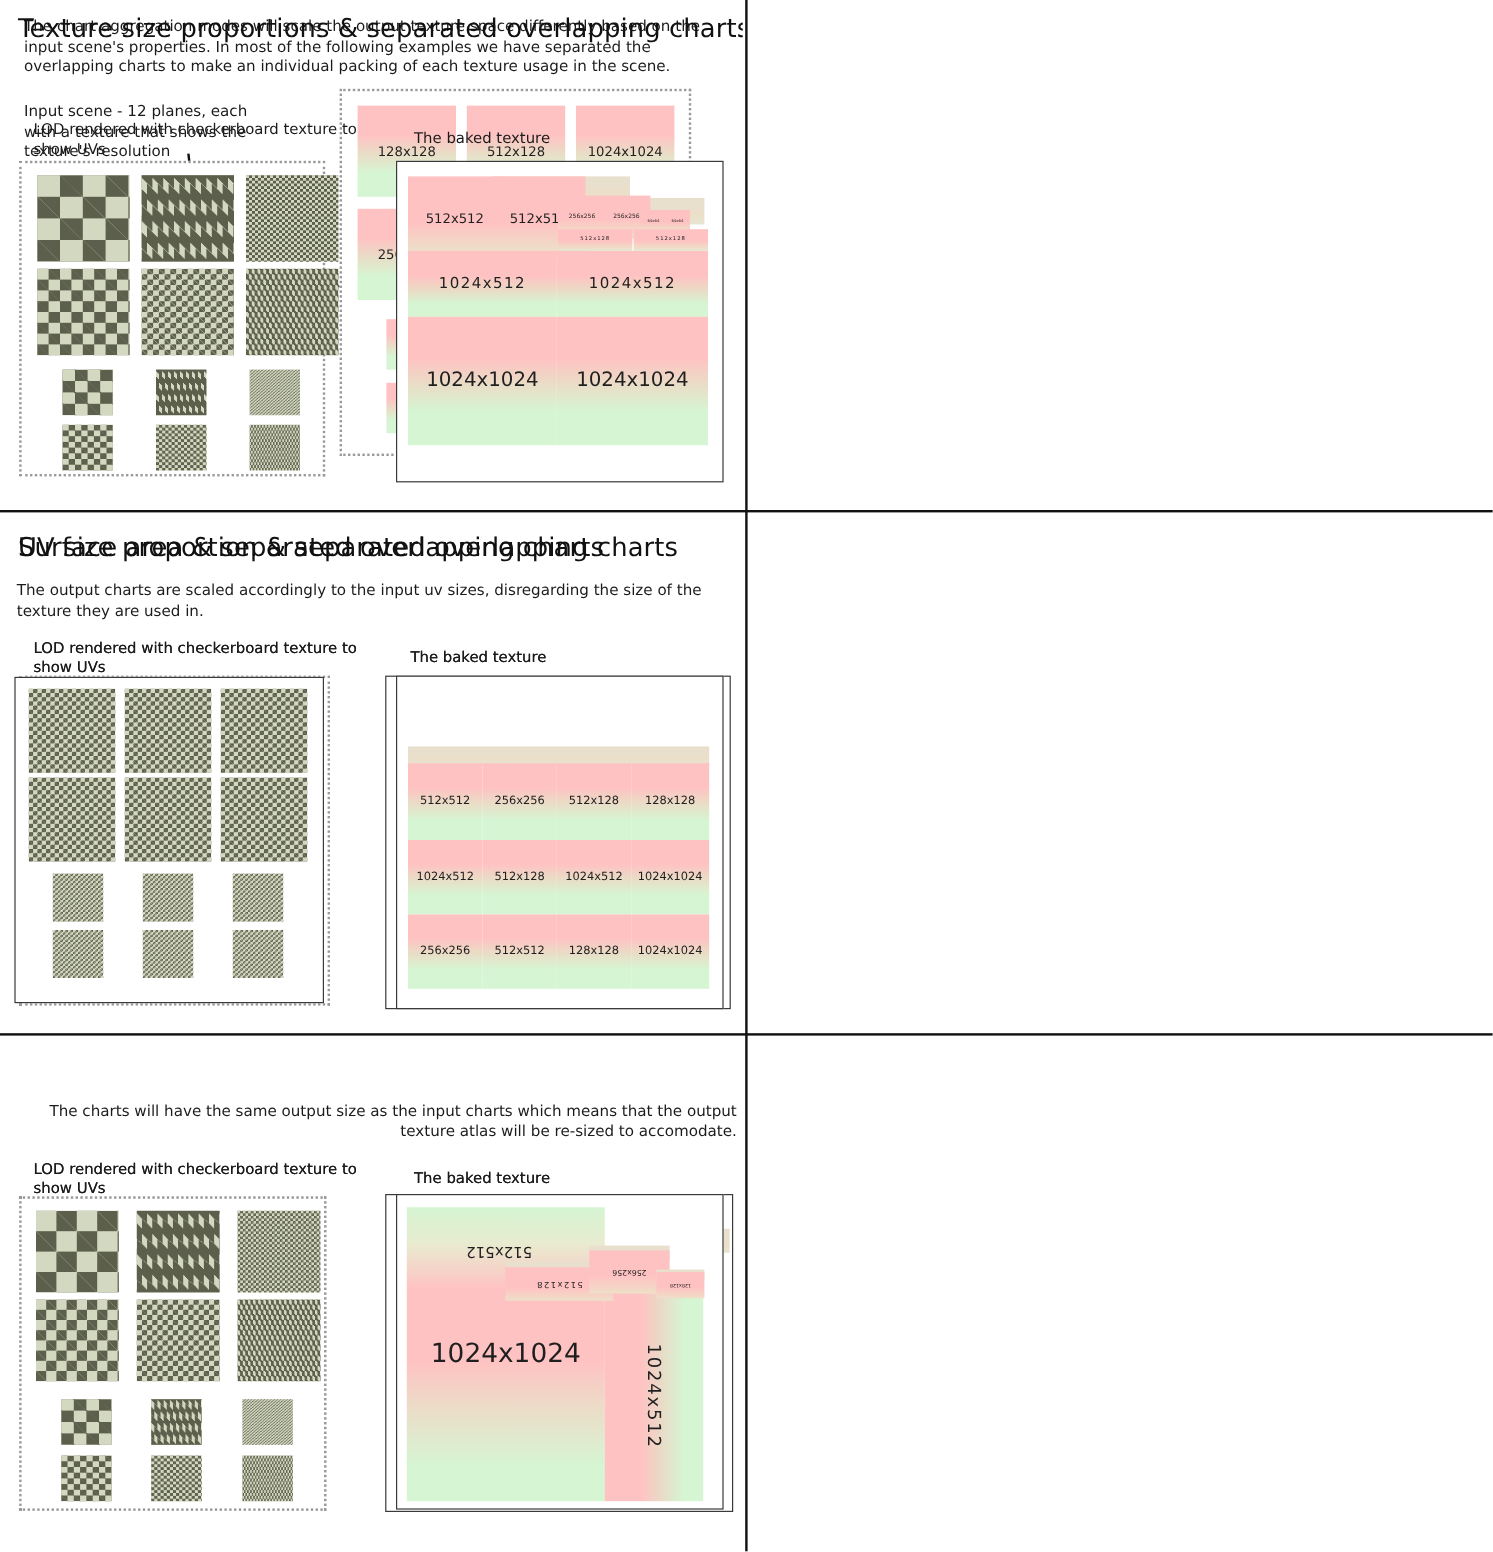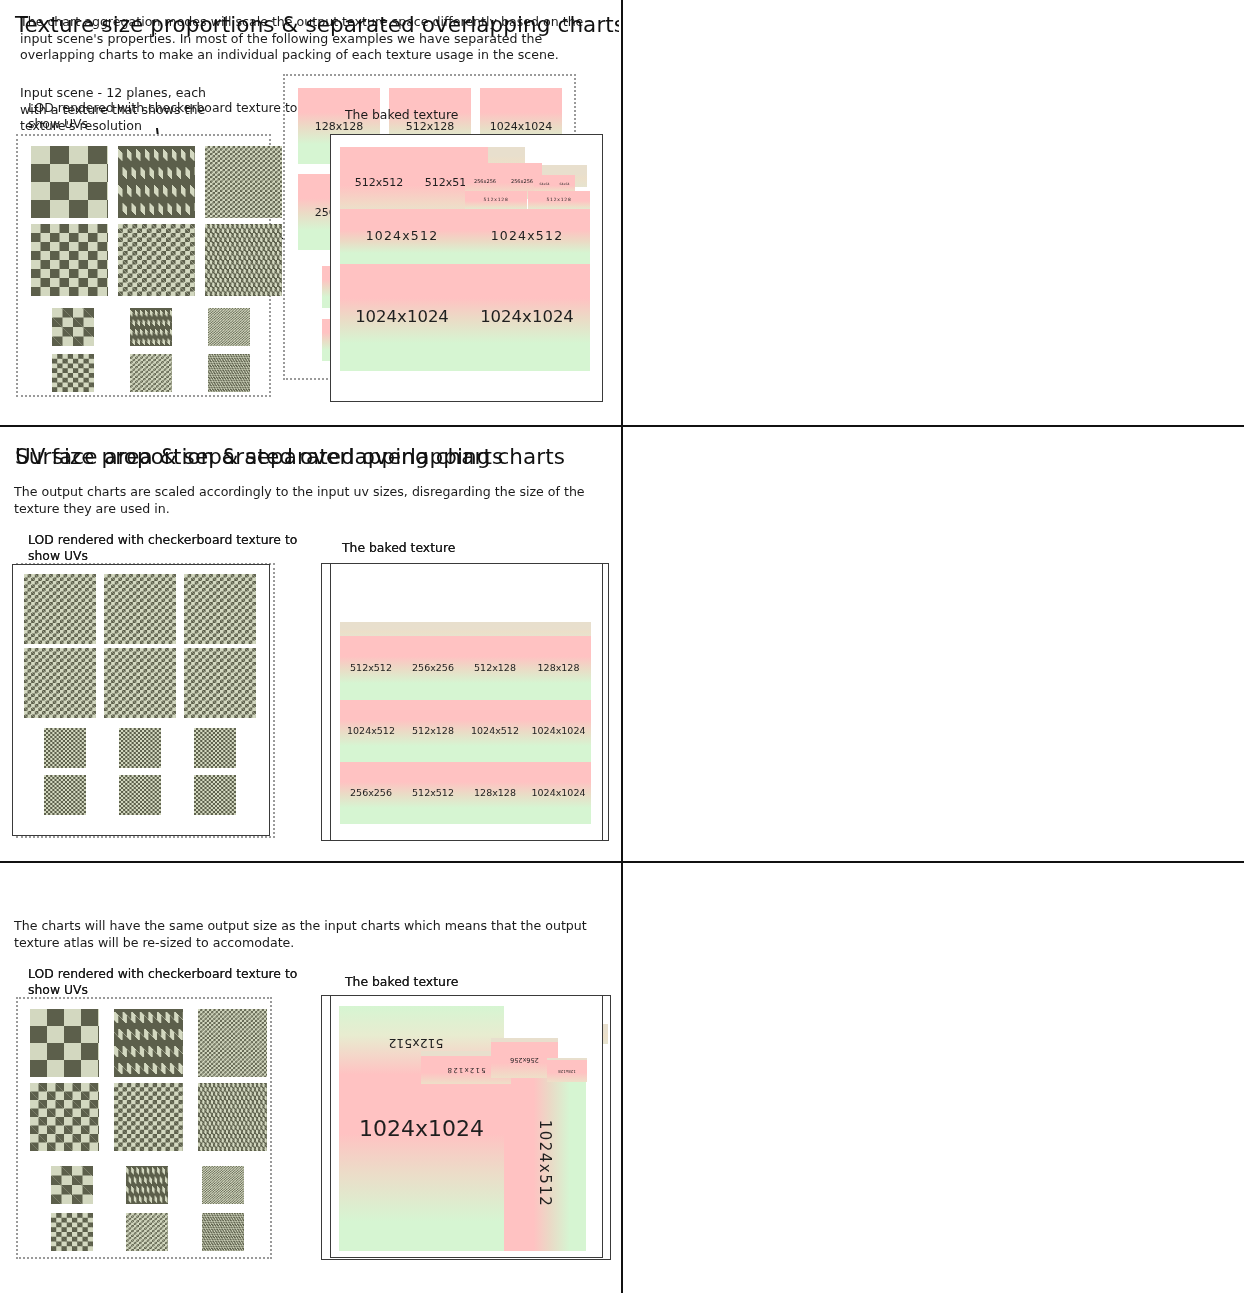--- a/index.html
+++ b/index.html
@@ -336,21 +336,21 @@
       <div class="quad" style="left:133px;top:198px;width:62px;height:62px;font-size:9.5px;">
           <span class="lbl">128x128</span>
         </div>
       <div class="quad" style="left:195px;top:198px;width:65px;height:62px;font-size:9.5px;">
           <span class="lbl">1024x1024</span>
         </div>
     </div>
   </div>
 
   <div class="panel p4">
-    <p class="desc" style="position:absolute;left:14px;top:52px;width:600px;">The charts will have the same output size as the input charts which means that the output texture atlas will be re-sized to accomodate.</p>
+    <p class="desc" style="position:absolute;left:14px;top:52px;width:600px;text-align:right;">The charts will have the same output size as the input charts which means that the output texture atlas will be re-sized to accomodate.</p>
 
     <div class="caption" style="position:absolute;left:28px;top:100px;width:270px;white-space:pre-line;">LOD rendered with checkerboard texture to show UVs</div>
     <div class="caption" style="position:absolute;left:345px;top:108px;">The baked texture</div>
 
     <div class="frame dashed" style="left:16px;top:131px;width:256px;height:262px;">
       <div class="checker" style="left:12px;top:10px;width:69px;height:68px;background-image:linear-gradient(45deg,#5c5f4b 25%,transparent 25%,transparent 75%,#5c5f4b 75%),linear-gradient(45deg,#5c5f4b 25%,transparent 25%,transparent 75%,#5c5f4b 75%);background-size:34px 34px;background-position:0 0,17px 17px;"></div>
       <div class="checker" style="left:96px;top:10px;width:69px;height:68px;background-image:linear-gradient(45deg,#5c5f4b 25%,transparent 25%,transparent 75%,#5c5f4b 75%),linear-gradient(45deg,#5c5f4b 25%,transparent 25%,transparent 75%,#5c5f4b 75%);background-size:8.6px 34px;background-position:0 0,4.3px 17px;"></div>
       <div class="checker" style="left:180px;top:10px;width:69px;height:68px;background-image:linear-gradient(45deg,#5c5f4b 25%,transparent 25%,transparent 75%,#5c5f4b 75%),linear-gradient(45deg,#5c5f4b 25%,transparent 25%,transparent 75%,#5c5f4b 75%);background-size:4.4px 4.3px;background-position:0 0,2.2px 2.15px;"></div>
 
       <div class="checker" style="left:12px;top:84px;width:69px;height:68px;background-image:linear-gradient(45deg,#5c5f4b 25%,transparent 25%,transparent 75%,#5c5f4b 75%),linear-gradient(45deg,#5c5f4b 25%,transparent 25%,transparent 75%,#5c5f4b 75%);background-size:17px 17px;background-position:0 0,8.5px 8.5px;"></div>

